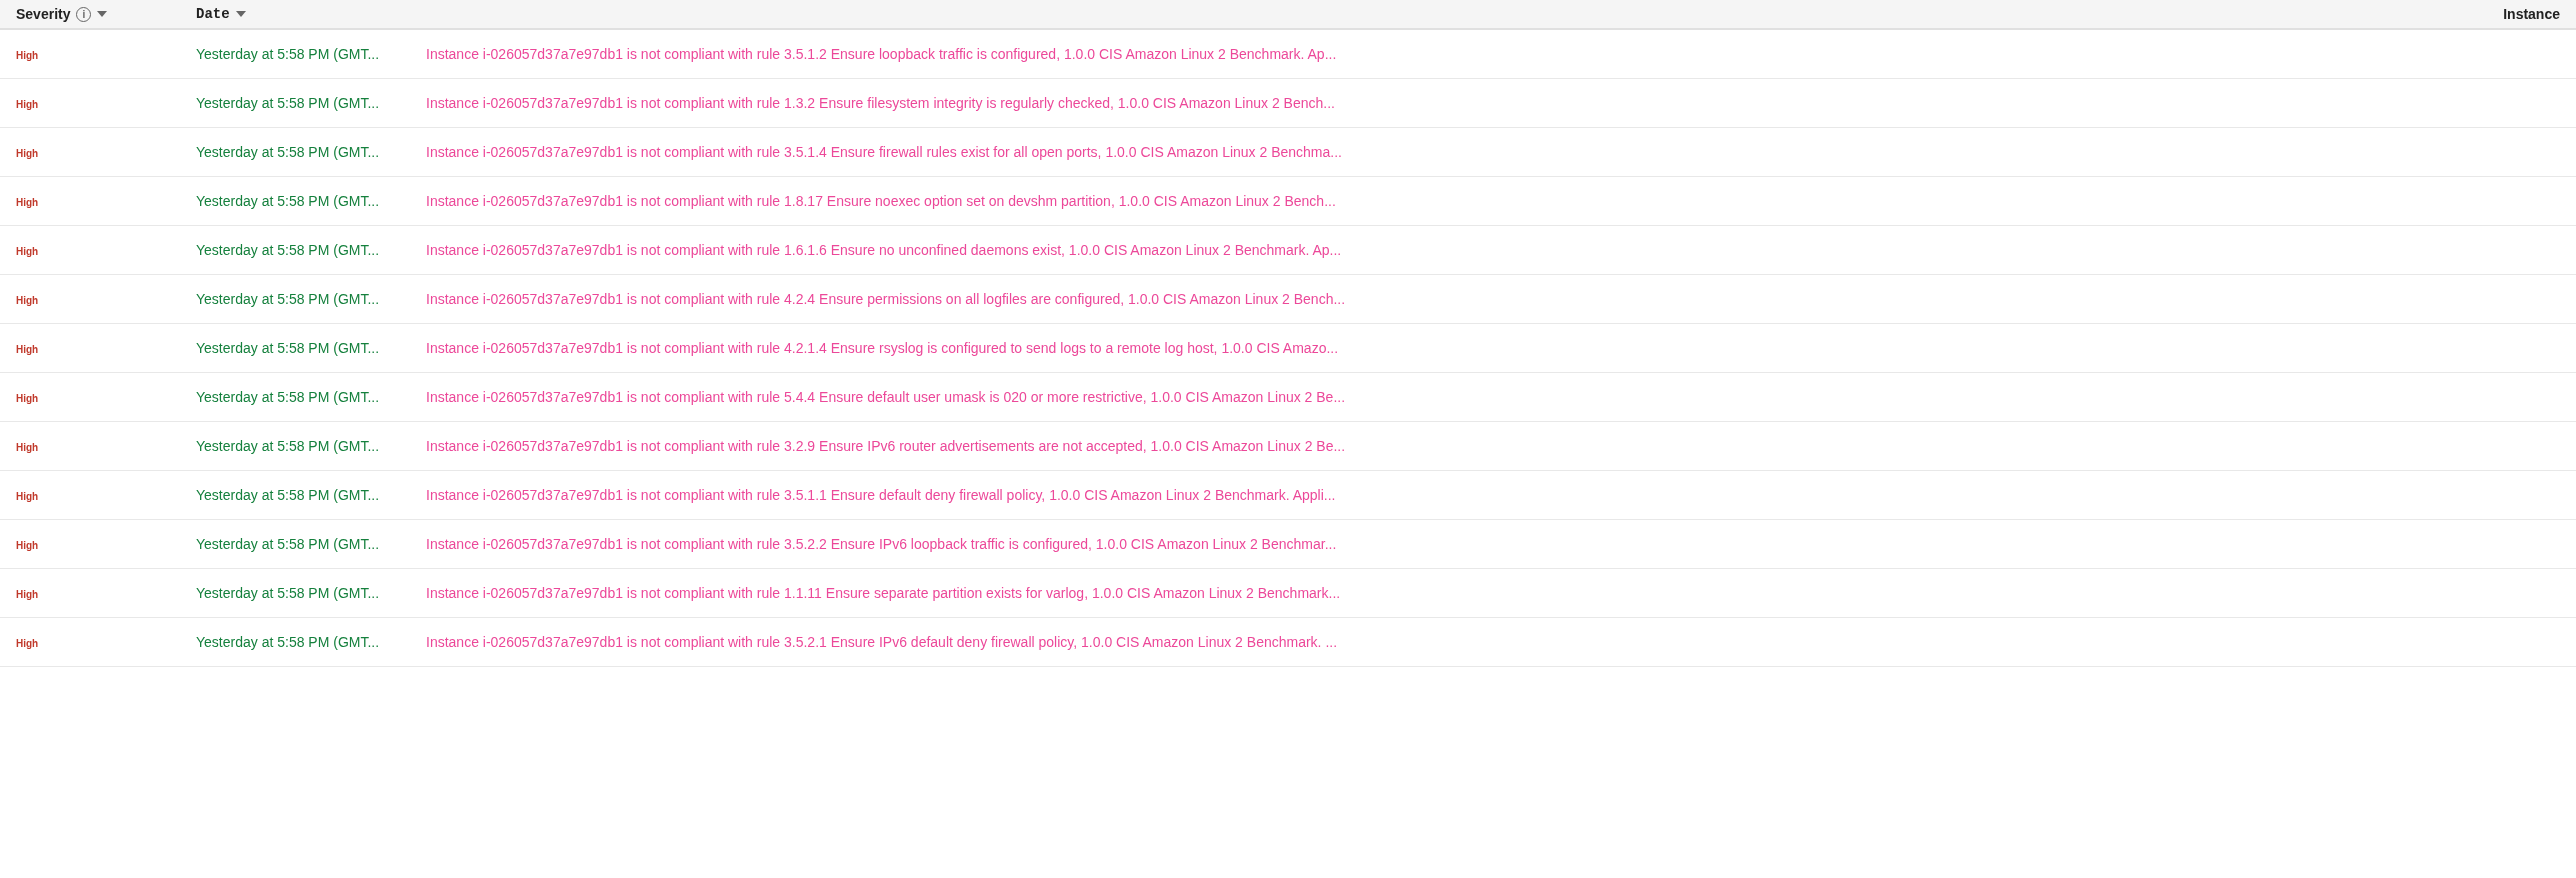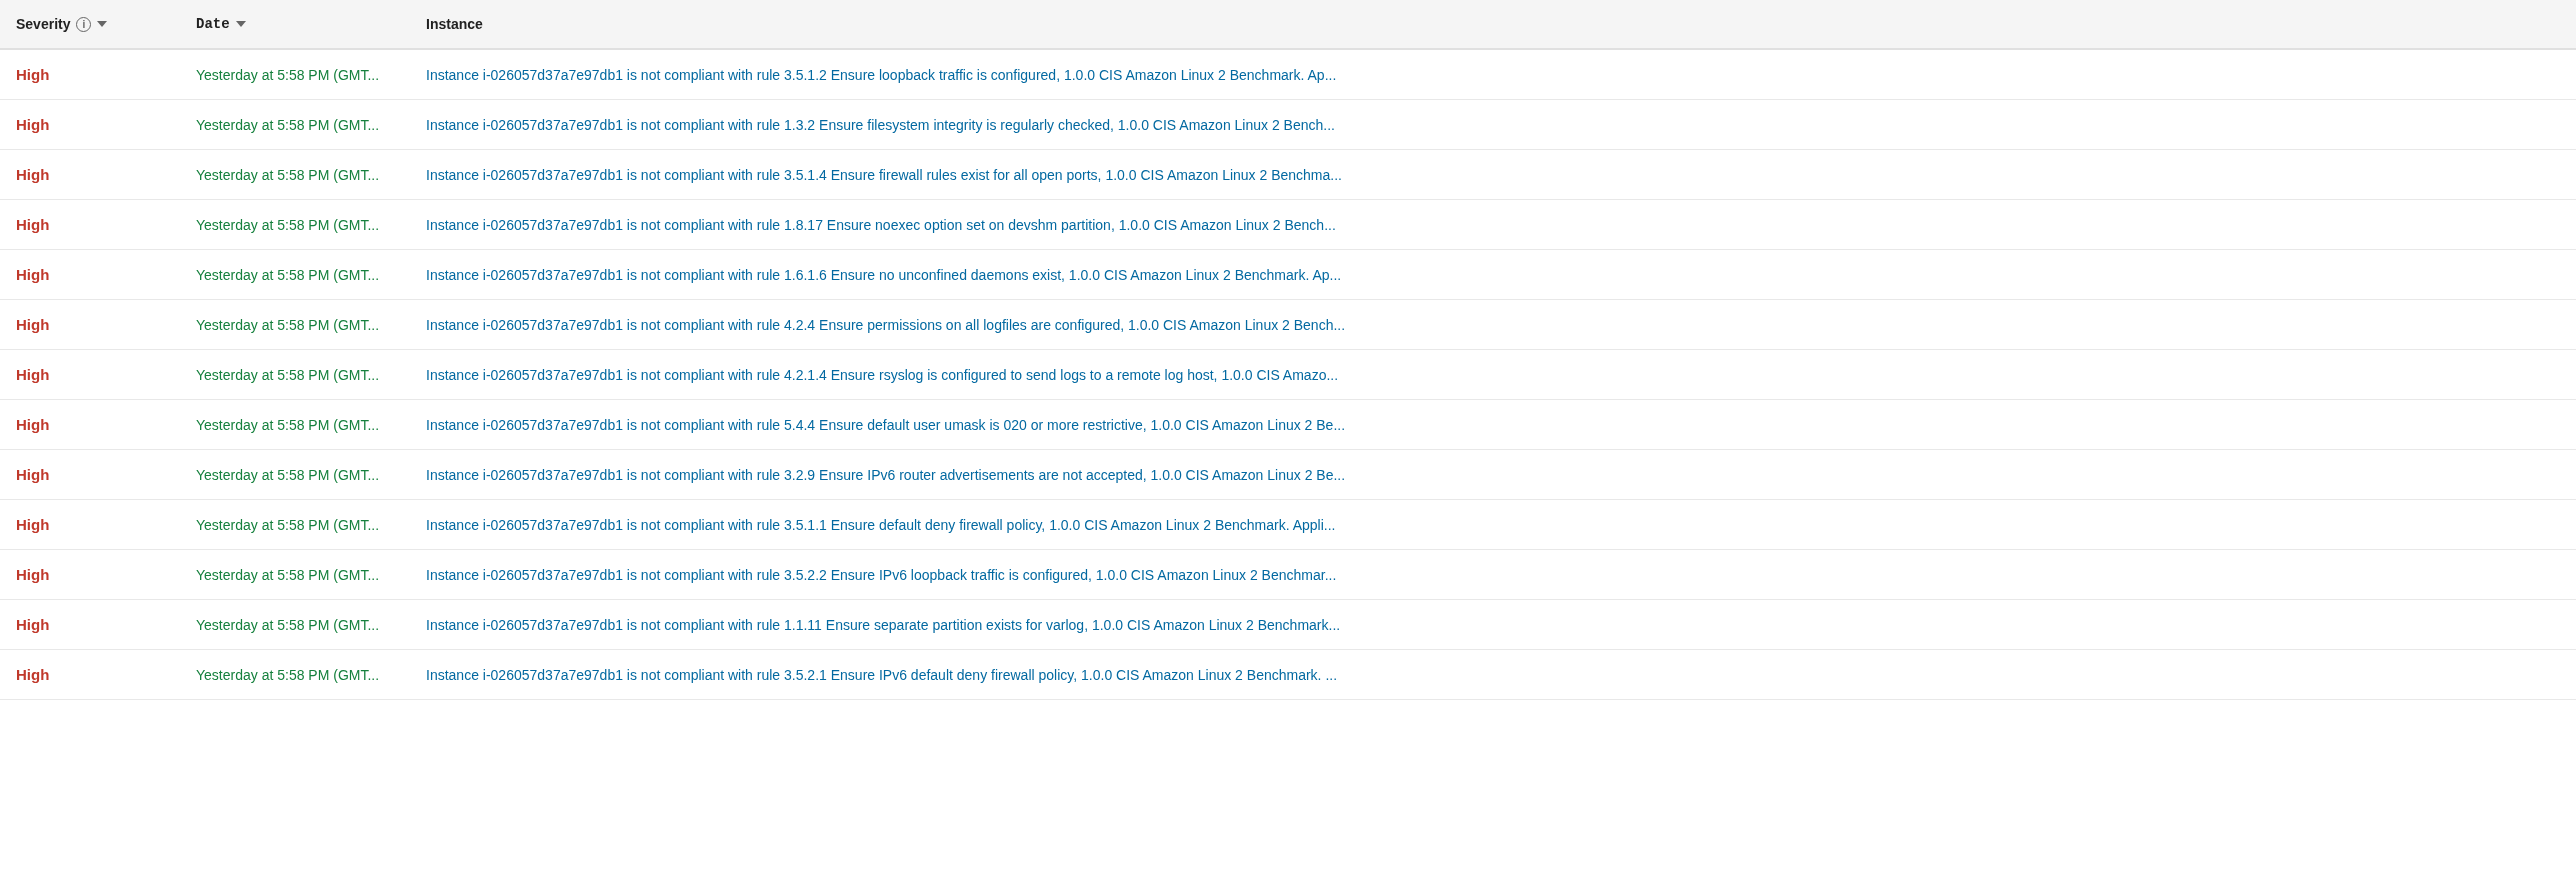--- a/index.html
+++ b/index.html
@@ -25,22 +25,22 @@
       border-collapse: collapse;
       table-layout: fixed;
     }
 
     thead tr {
       background: #f5f5f5;
       border-bottom: 2px solid #e0e0e0;
     }
 
     thead th {
-      padding: 16px 16px;
-      text-align: left;
+      padding: 6px 16px;
+      text-align: right;
       font-weight: 600;
       font-size: 14px;
       color: #222;
       white-space: nowrap;
       border-bottom: 1px solid #ddd;
     }
 
     thead th:first-child {
       width: 180px;
     }
@@ -93,35 +93,35 @@
     tbody td {
       padding: 16px 16px;
       vertical-align: middle;
       font-size: 14px;
       color: #333;
     }
 
     .severity-high {
       color: #c0392b;
       font-weight: 600;
-      font-size: 15px;
+      font-size: 10px;
     }
 
     .date-cell {
       color: #15803d;
       white-space: nowrap;
       overflow: hidden;
       text-overflow: ellipsis;
     }
 
     .finding-cell {
       overflow: hidden;
       text-overflow: ellipsis;
       white-space: nowrap;
-      color: #0369a1;
+      color: #ec4899;
     }
   </style>
 </head>
 <body>
 
 <div class="table-container">
   <table>
     <thead>
       <tr>
         <th>

